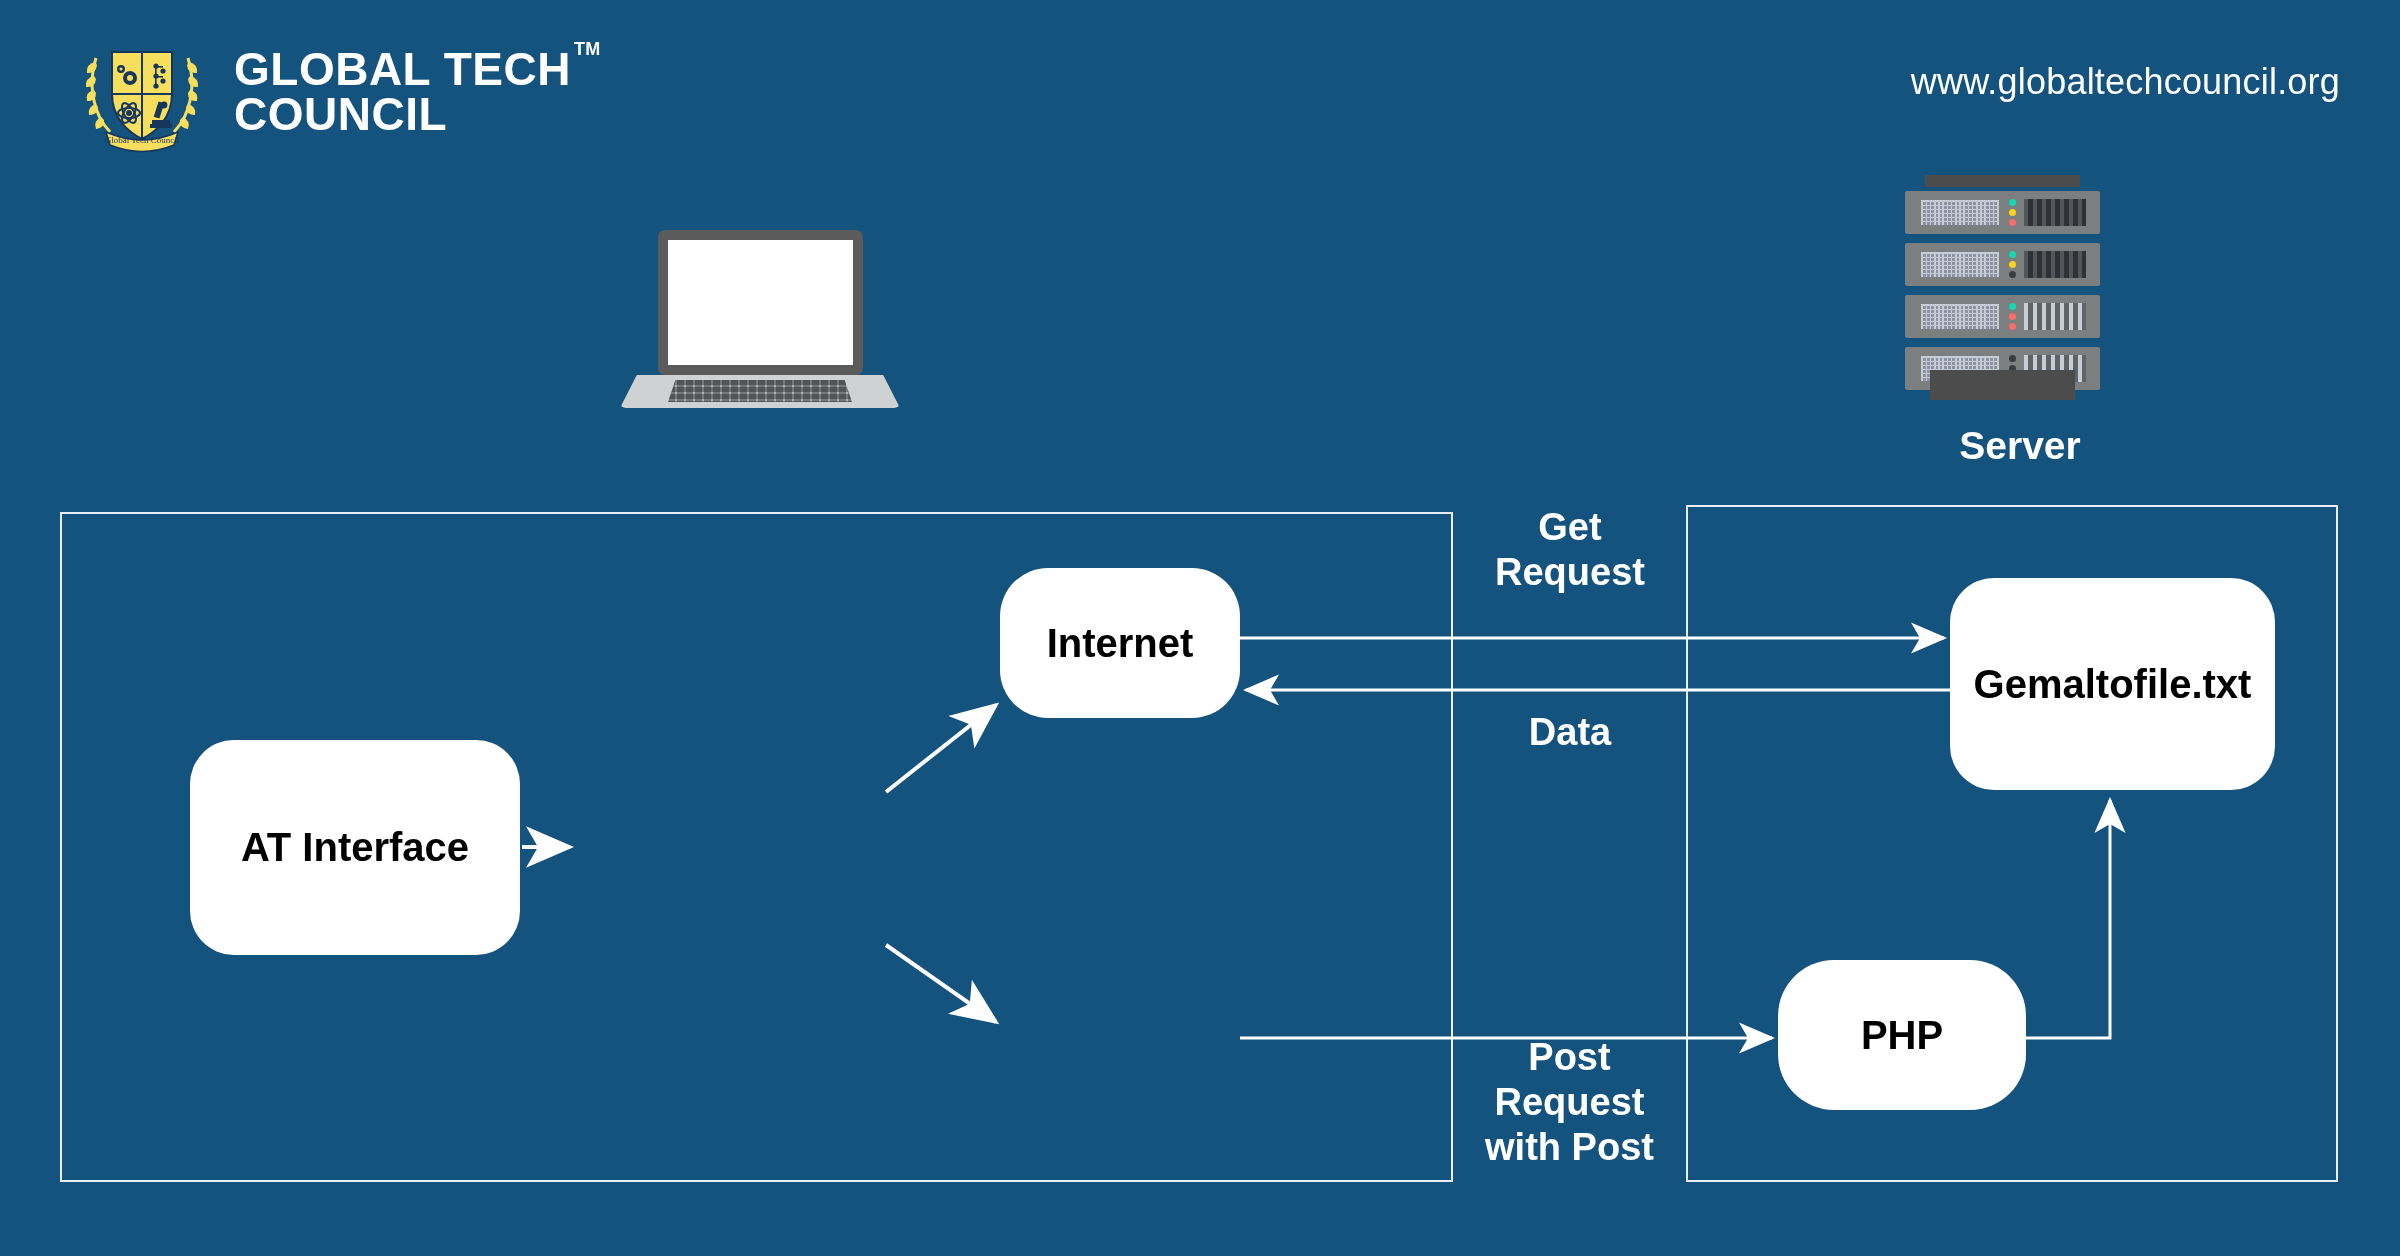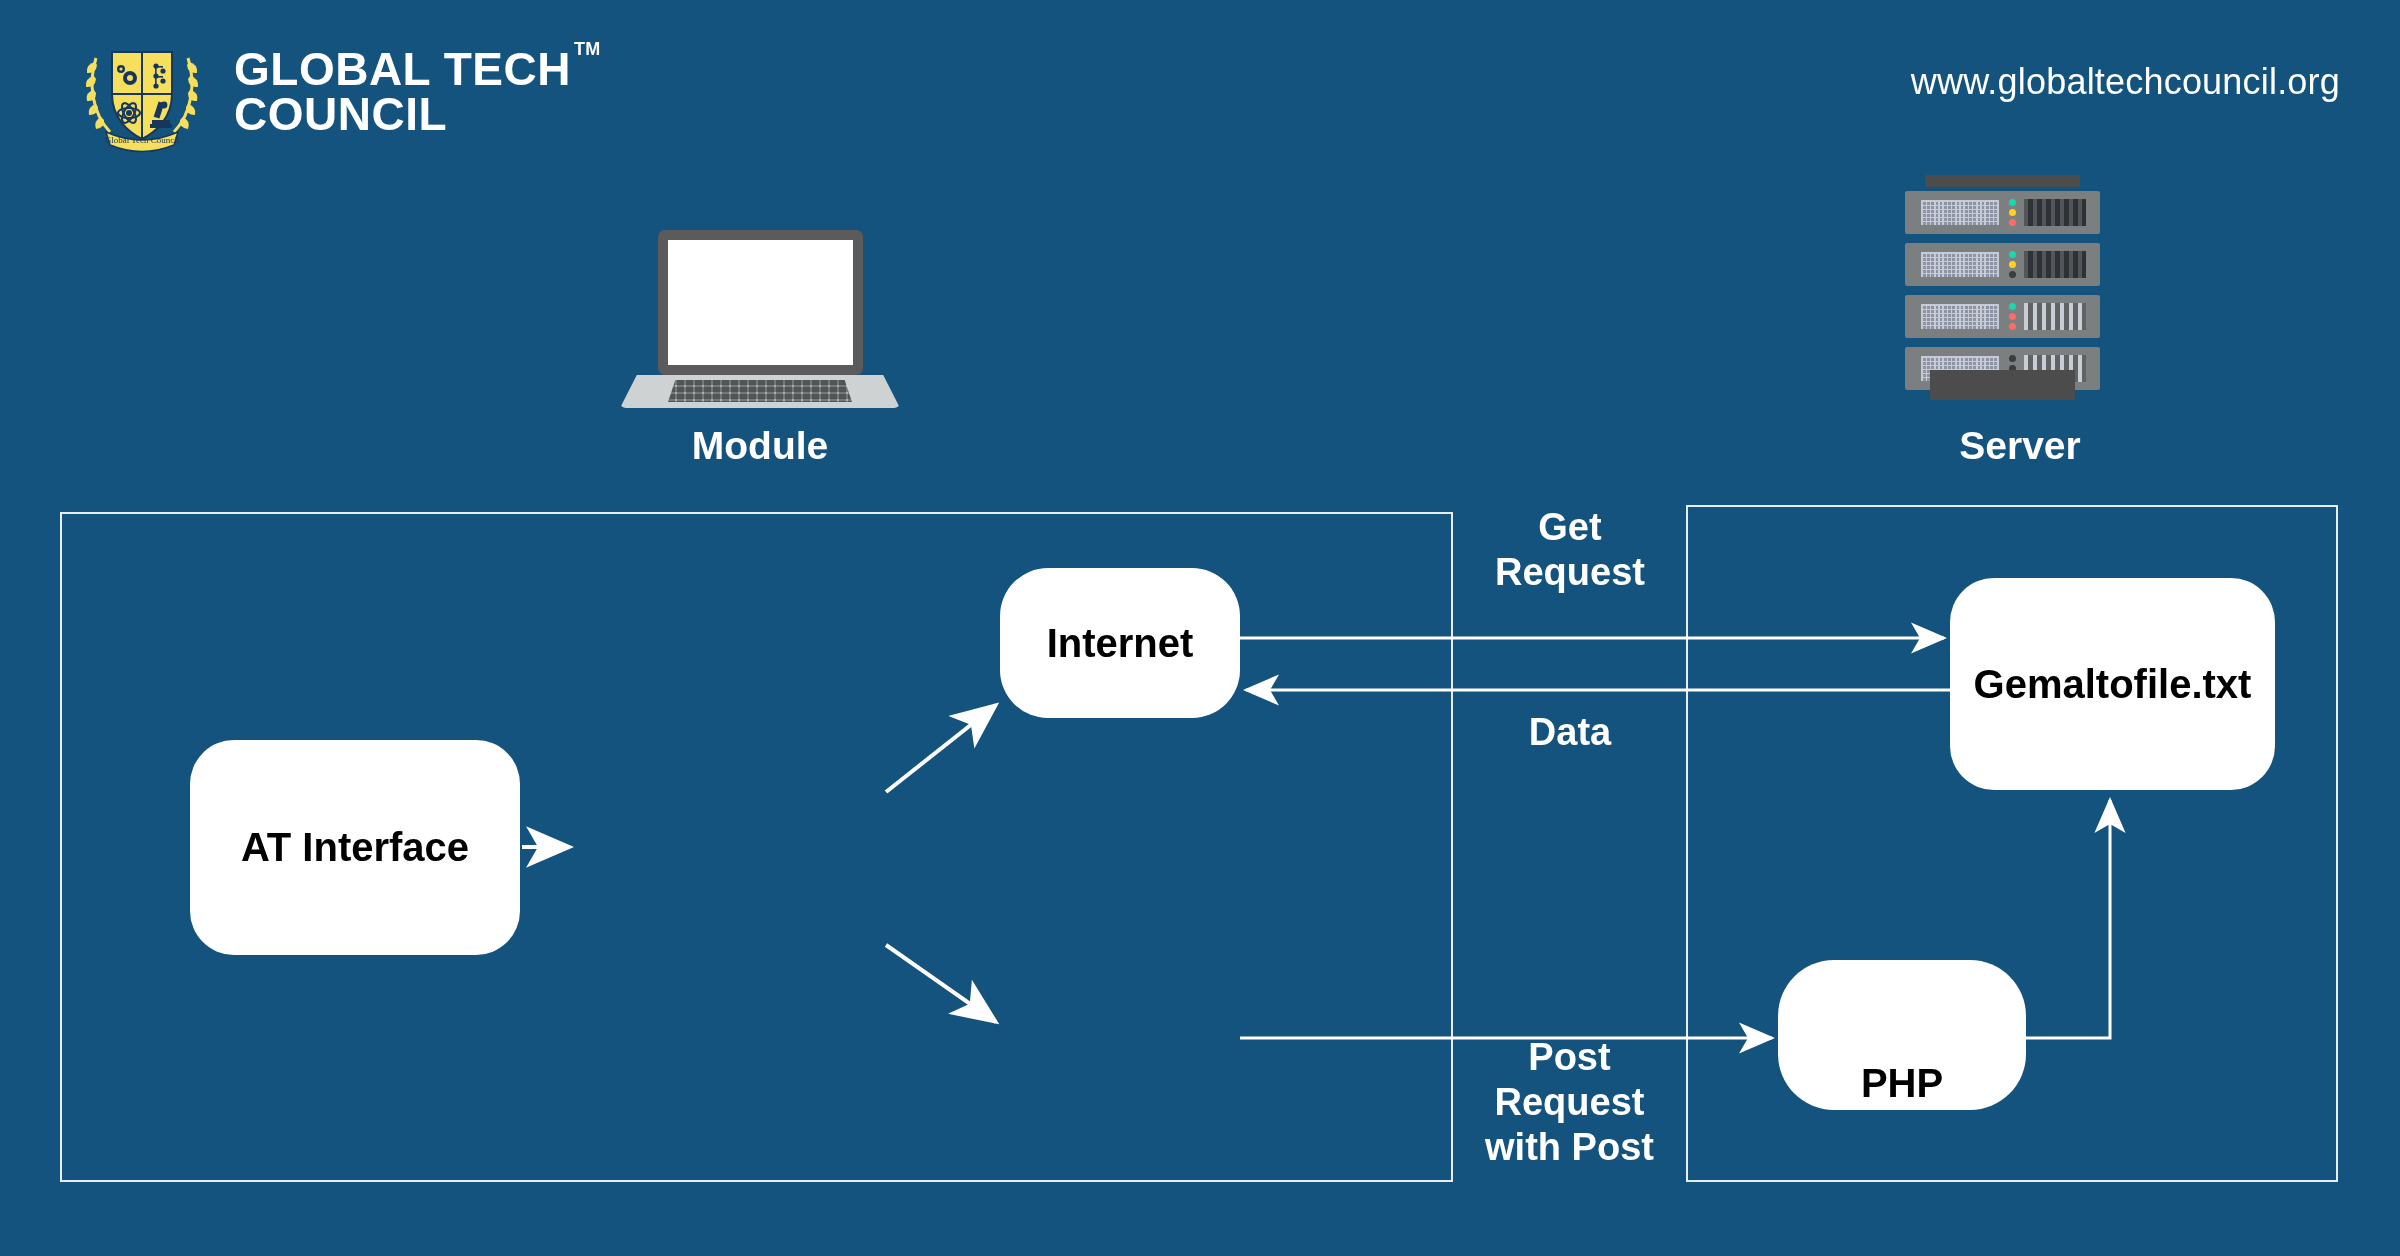--- a/index.html
+++ b/index.html
@@ -89,21 +89,21 @@
   .node{
     position:absolute;background:#ffffff;border-radius:44px;
     display:flex;align-items:center;justify-content:center;text-align:center;
     color:#000000;font-weight:bold;font-family:"Liberation Sans",sans-serif;
     line-height:1.12;box-sizing:border-box;padding:4px 10px;
   }
   #node-at{left:190px;top:740px;width:330px;height:215px;font-size:40px;}
   #node-http{left:578px;top:733px;width:325px;height:227px;font-size:40px;border-radius:48px;}
   #node-download{left:1000px;top:568px;width:240px;height:150px;font-size:40px;border-radius:48px;}
   #node-upload{left:1000px;top:960px;width:240px;height:155px;font-size:40px;border-radius:56px;}
-  #node-php{left:1778px;top:960px;width:248px;height:150px;font-size:40px;border-radius:56px;align-items:flex-end;}
+  #node-php{left:1778px;top:960px;width:248px;height:150px;font-size:40px;border-radius:56px;}
   #node-file{left:1950px;top:578px;width:325px;height:212px;font-size:40px;border-radius:44px;}
 
   
   .edge-label{
     position:absolute;color:#ffffff;font-weight:bold;text-align:center;
     font-size:38px;line-height:1.18;font-family:"Liberation Sans",sans-serif;
   }
   #lbl-get{left:1455px;top:505px;width:230px;}
   #lbl-data{left:1455px;top:710px;width:230px;}
   #lbl-post{left:1452px;top:1035px;width:235px;}
@@ -186,21 +186,20 @@
 
   <div class="site-url">www.globaltechcouncil.org</div>
 
   <div class="laptop">
     <div class="laptop-lid">
       <div class="laptop-screen"></div>
     </div>
     <div class="laptop-base"></div>
     <div class="laptop-kb"></div>
   </div>
-  <div class="device-label label-module">Module</div>
 
   <div class="server">
     <div class="srv-cap"></div>
     <div class="srv-unit" style="top:16px">
       <div class="srv-grid">
           <i style="left:2px;top:2px"></i>
           <i style="left:6.2px;top:2px"></i>
           <i style="left:10.4px;top:2px"></i>
           <i style="left:14.600000000000001px;top:2px"></i>
           <i style="left:18.8px;top:2px"></i>

